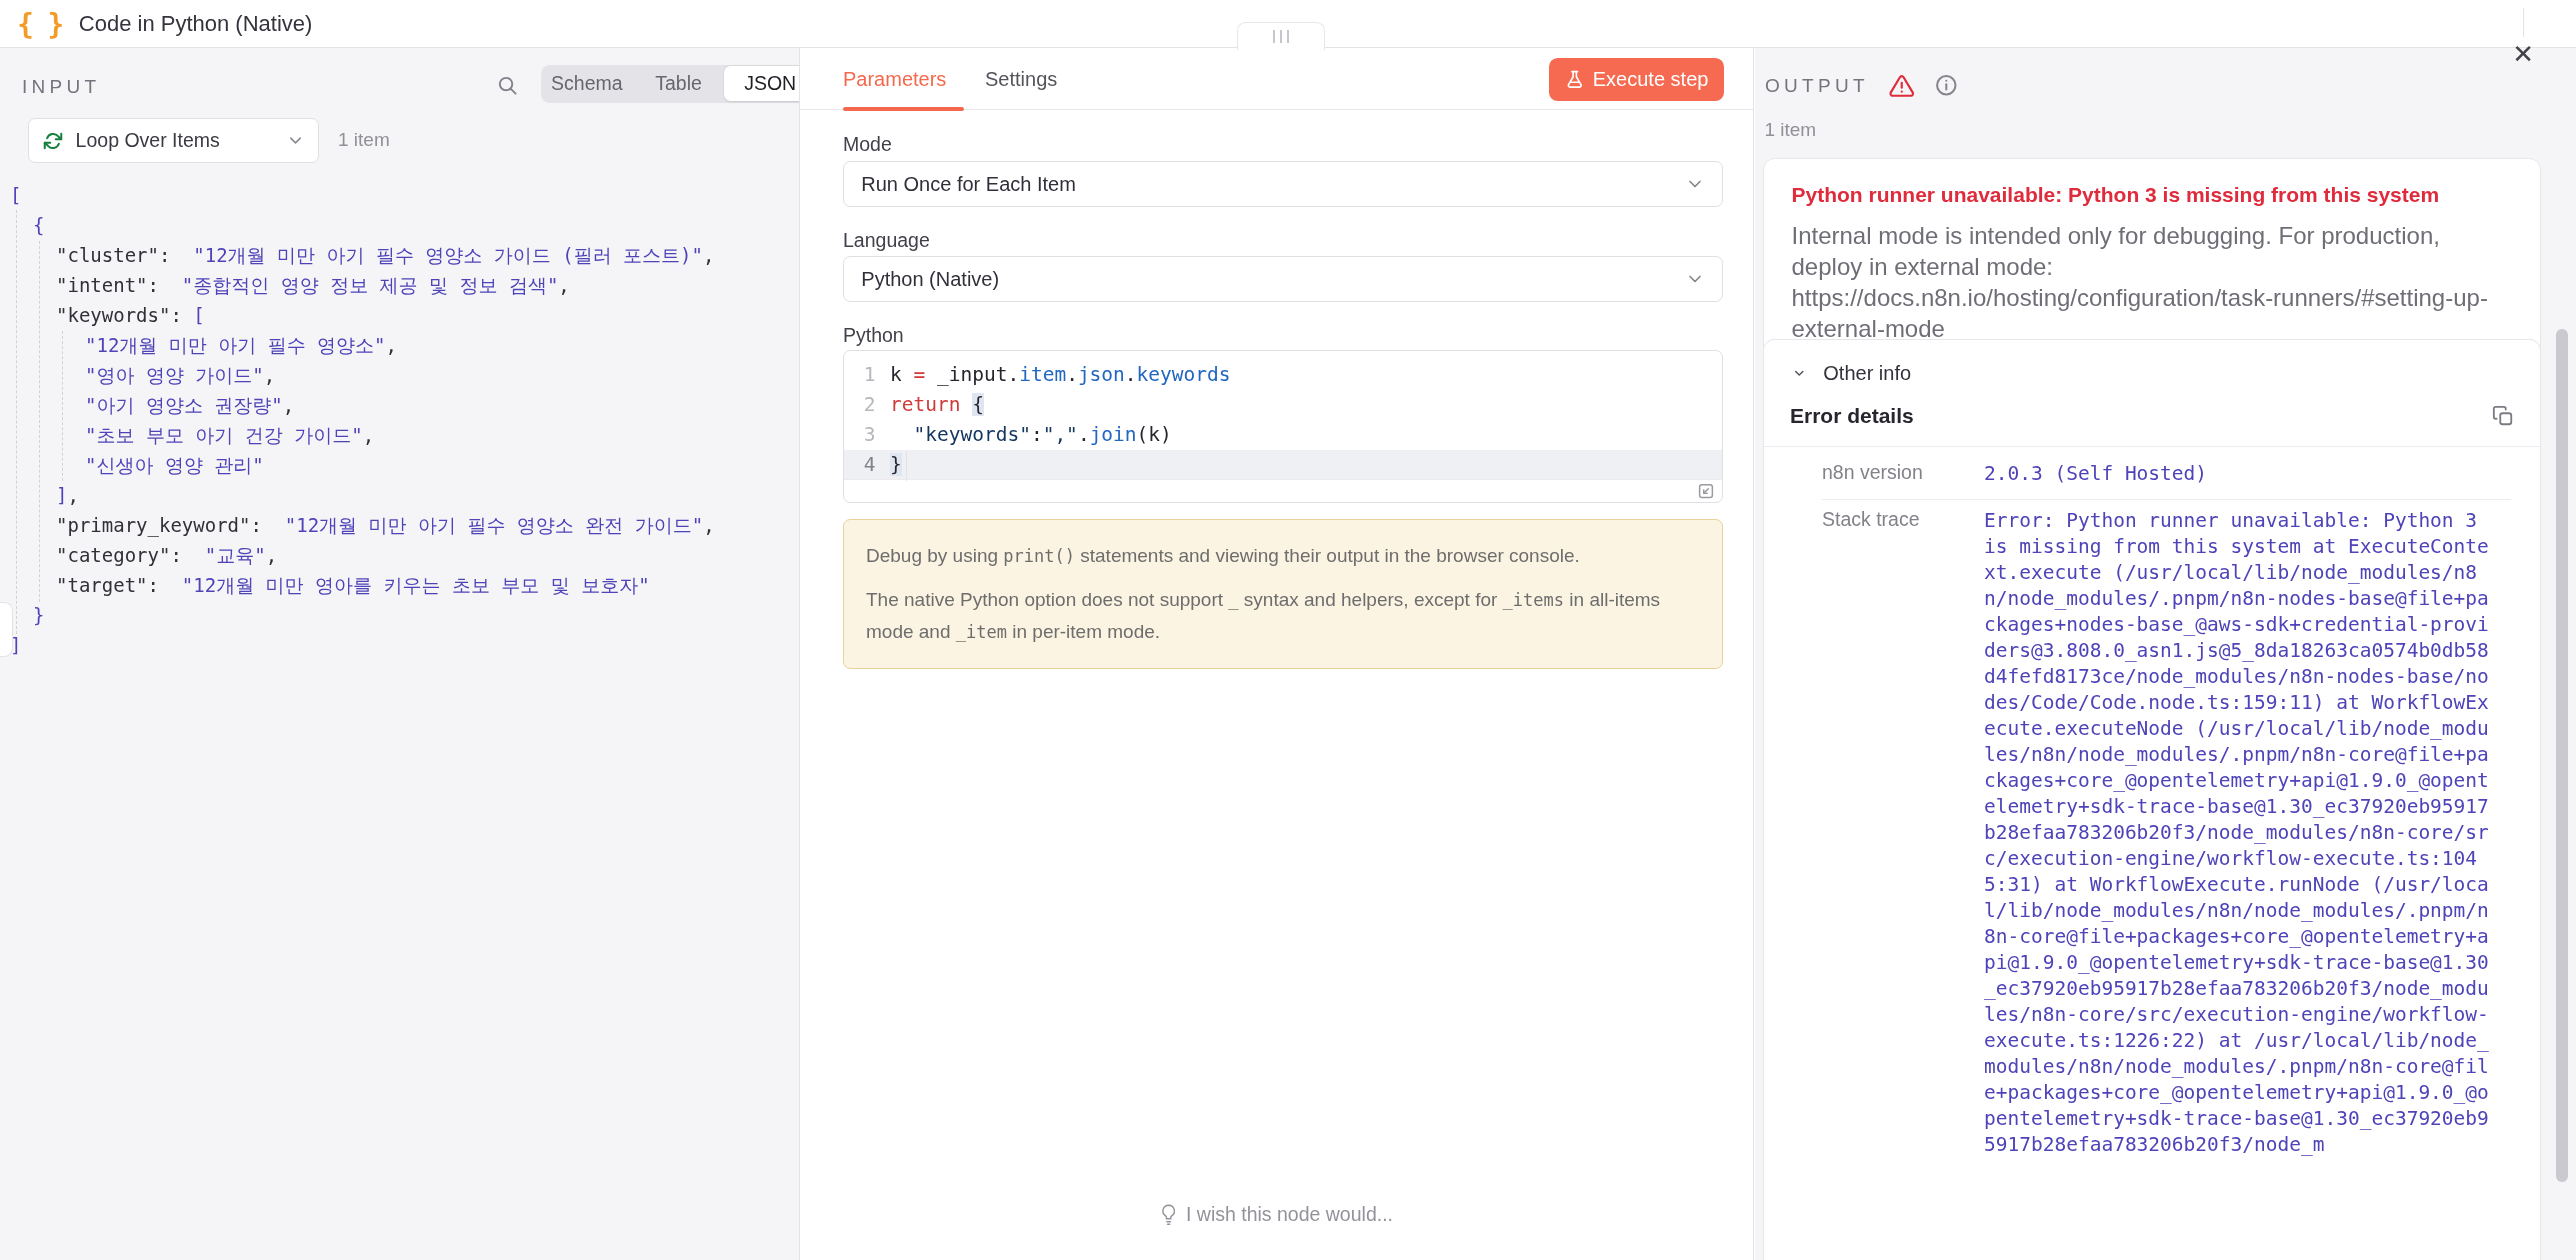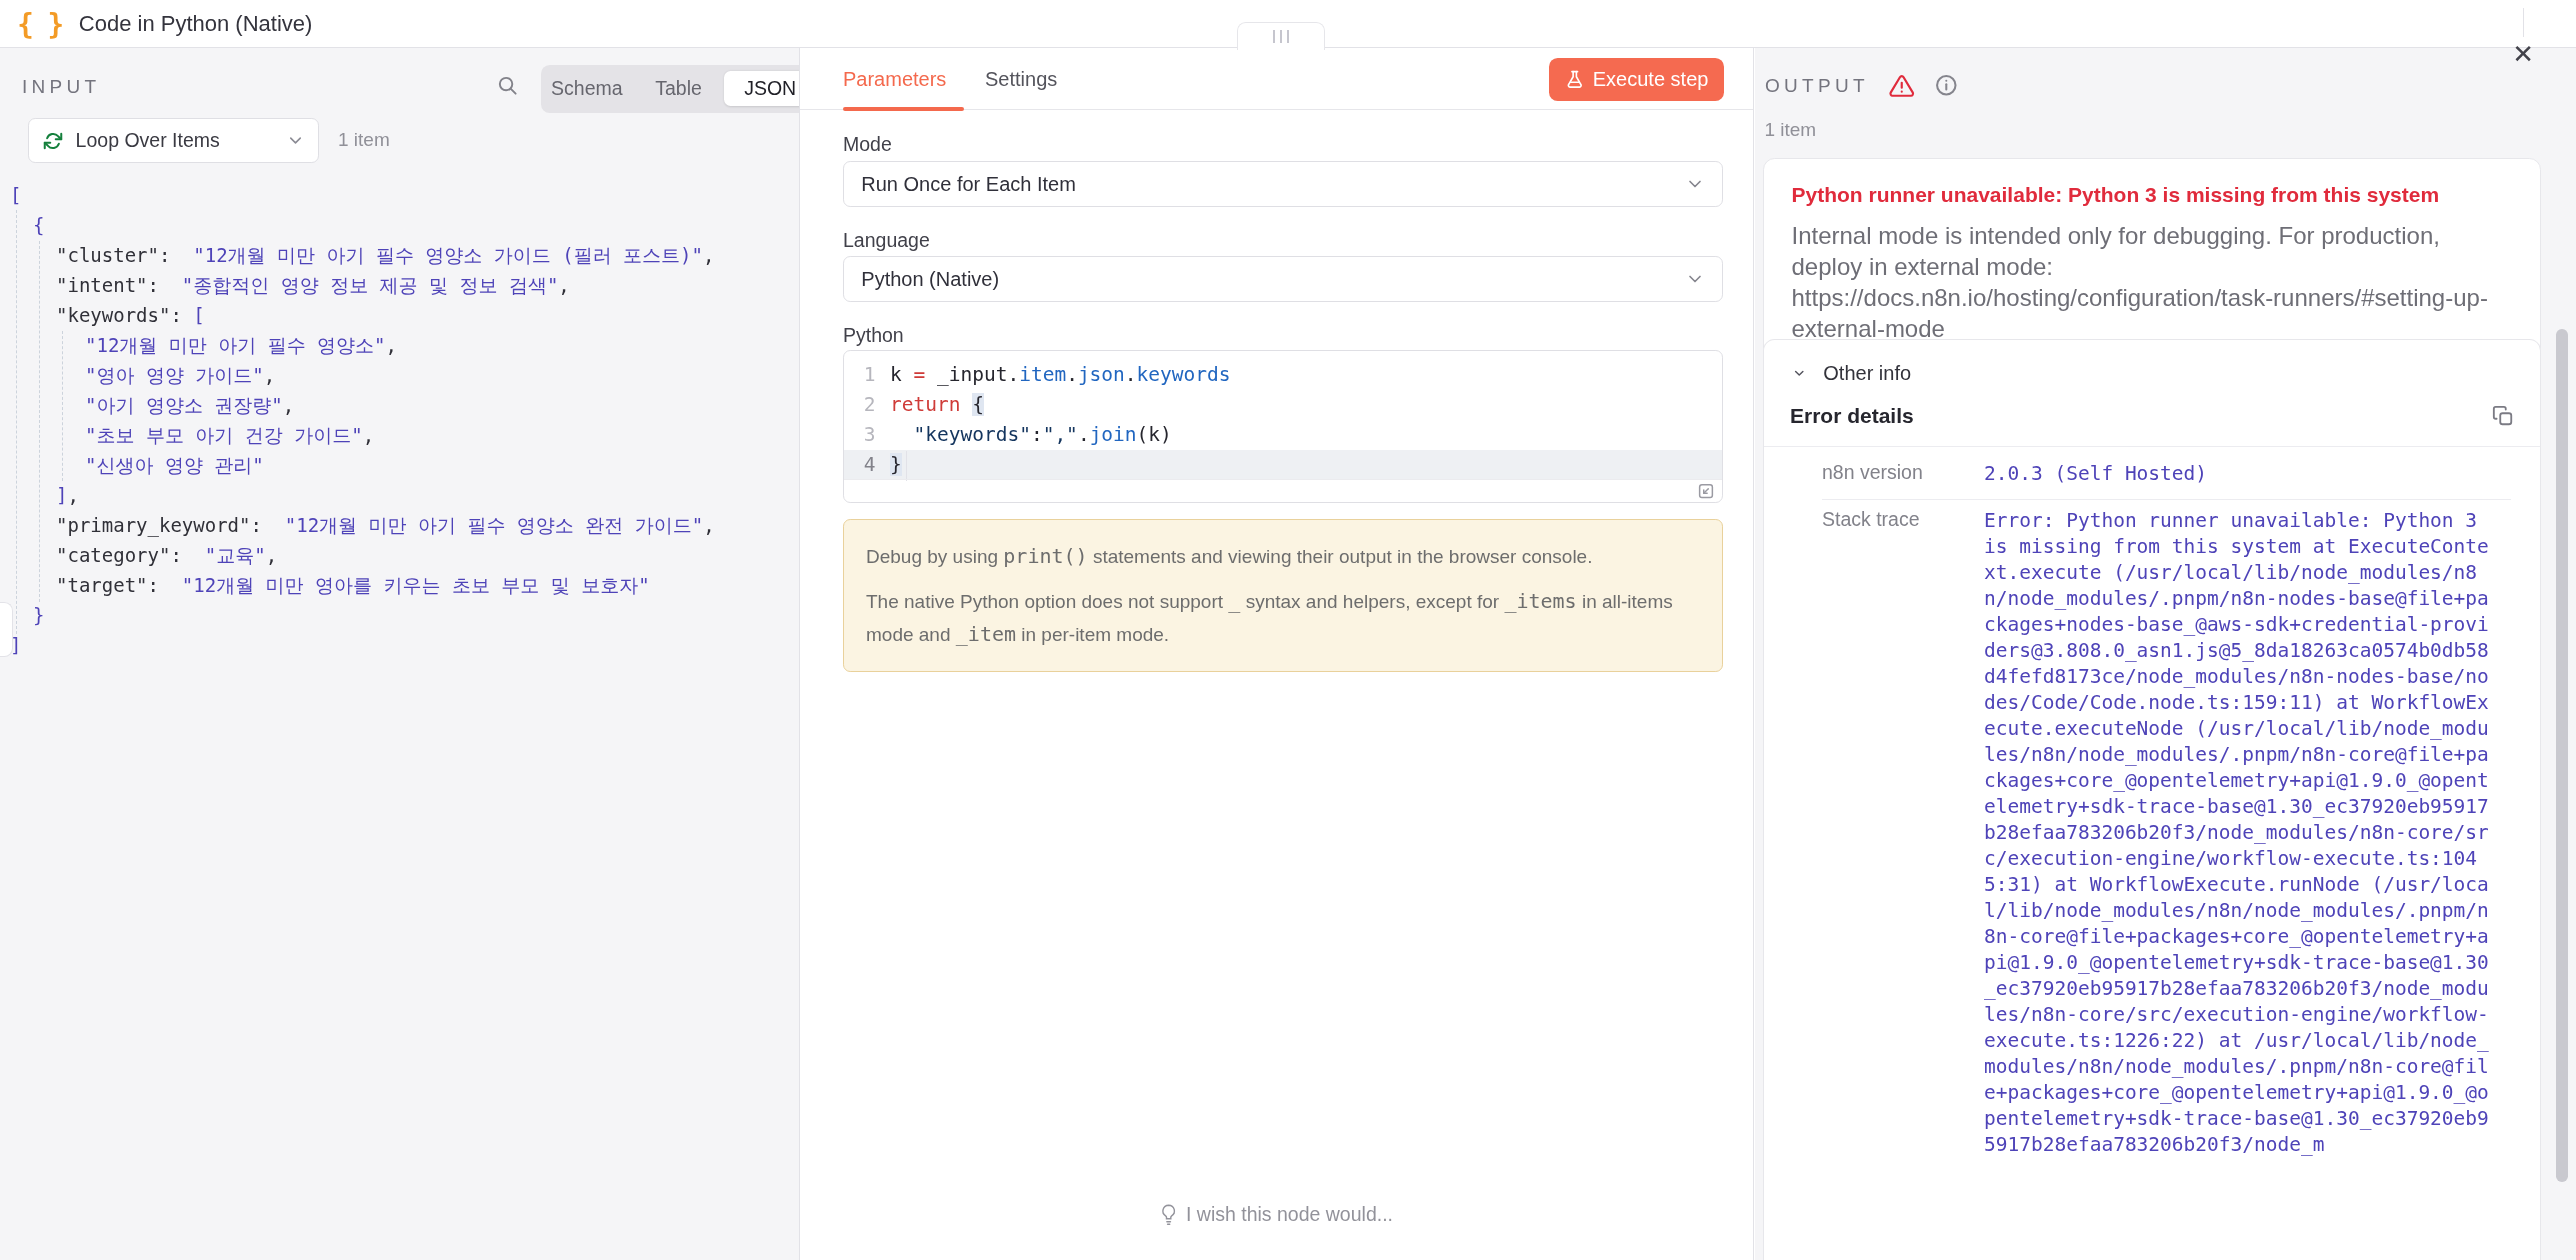--- a/index.html
+++ b/index.html
@@ -40,21 +40,21 @@
   #params-panel { left:800px; width:953px; background:#ffffff; }
   #border-right { position:absolute; top:48px; left:1753px; width:1.4px; height:1213px; background:#e2e2e7; }
   #output-panel { left:1755px; width:821px; background:#f5f5f7; }
 
   .panel-label { font-size:19px; letter-spacing:4.3px; color:#74747e; font-weight:500; }
 
   
   #input-label { position:absolute; left:22px; top:27.5px; }
   #search-icon { position:absolute; left:496px; top:26px; cursor:pointer; }
   #view-switcher {
-    position:absolute; left:541px; top:16.6px; width:275px; height:48px;
+    position:absolute; left:541px; top:16.6px; width:275px; height:38px;
     background:#e4e3e7; border-radius:8.7px; display:flex; align-items:center; padding:0;
   }
   .view-tab { flex:1; text-align:center; font-size:19.5px; color:#66666e; line-height:35px; cursor:pointer; border-radius:6.5px; }
   .view-tab.active { background:#fff; color:#1f1f26; box-shadow:0 0.7px 2.2px rgba(0,0,0,.12); font-weight:500; }
 
   #run-select {
     position:absolute; left:28px; top:70px; width:291px; height:45px;
     background:#fff; border:1.4px solid #dfdfe4; border-radius:7.2px;
     display:flex; align-items:center; gap:11.6px; padding:0 13px; cursor:pointer;
   }
@@ -118,21 +118,21 @@
     position:absolute; left:0; bottom:0; width:100%; height:23px;
     border-top:1.4px solid #ebebee; display:flex; justify-content:flex-end; align-items:center; padding-right:7.2px;
   }
 
   #notice-box {
     position:absolute; left:43px; top:471px; width:880px;
     background:#fbf4e2; border:1.4px solid #e9d19b; border-radius:7.2px;
     padding:20px 22px; color:#6d6d6d; font-size:19px; line-height:32px;
   }
   #notice-box p + p { margin-top:11.6px; }
-  #notice-box .nc { font-family:"DejaVu Sans Mono", monospace; font-size:20px; }
+  #notice-box .nc { font-family:"DejaVu Sans Mono", monospace; font-size:17px; }
 
   #wish-row {
     position:absolute; left:0; top:1155px; width:953px; display:flex;
     align-items:center; justify-content:center; gap:8.7px; color:#92929a; font-size:19.5px; cursor:pointer;
   }
 
   
   #output-head { position:absolute; left:10px; top:24.6px; display:flex; align-items:center; gap:19px; }
   #output-item-count { position:absolute; left:9.4px; top:71px; font-size:19px; color:#909098; }
 

